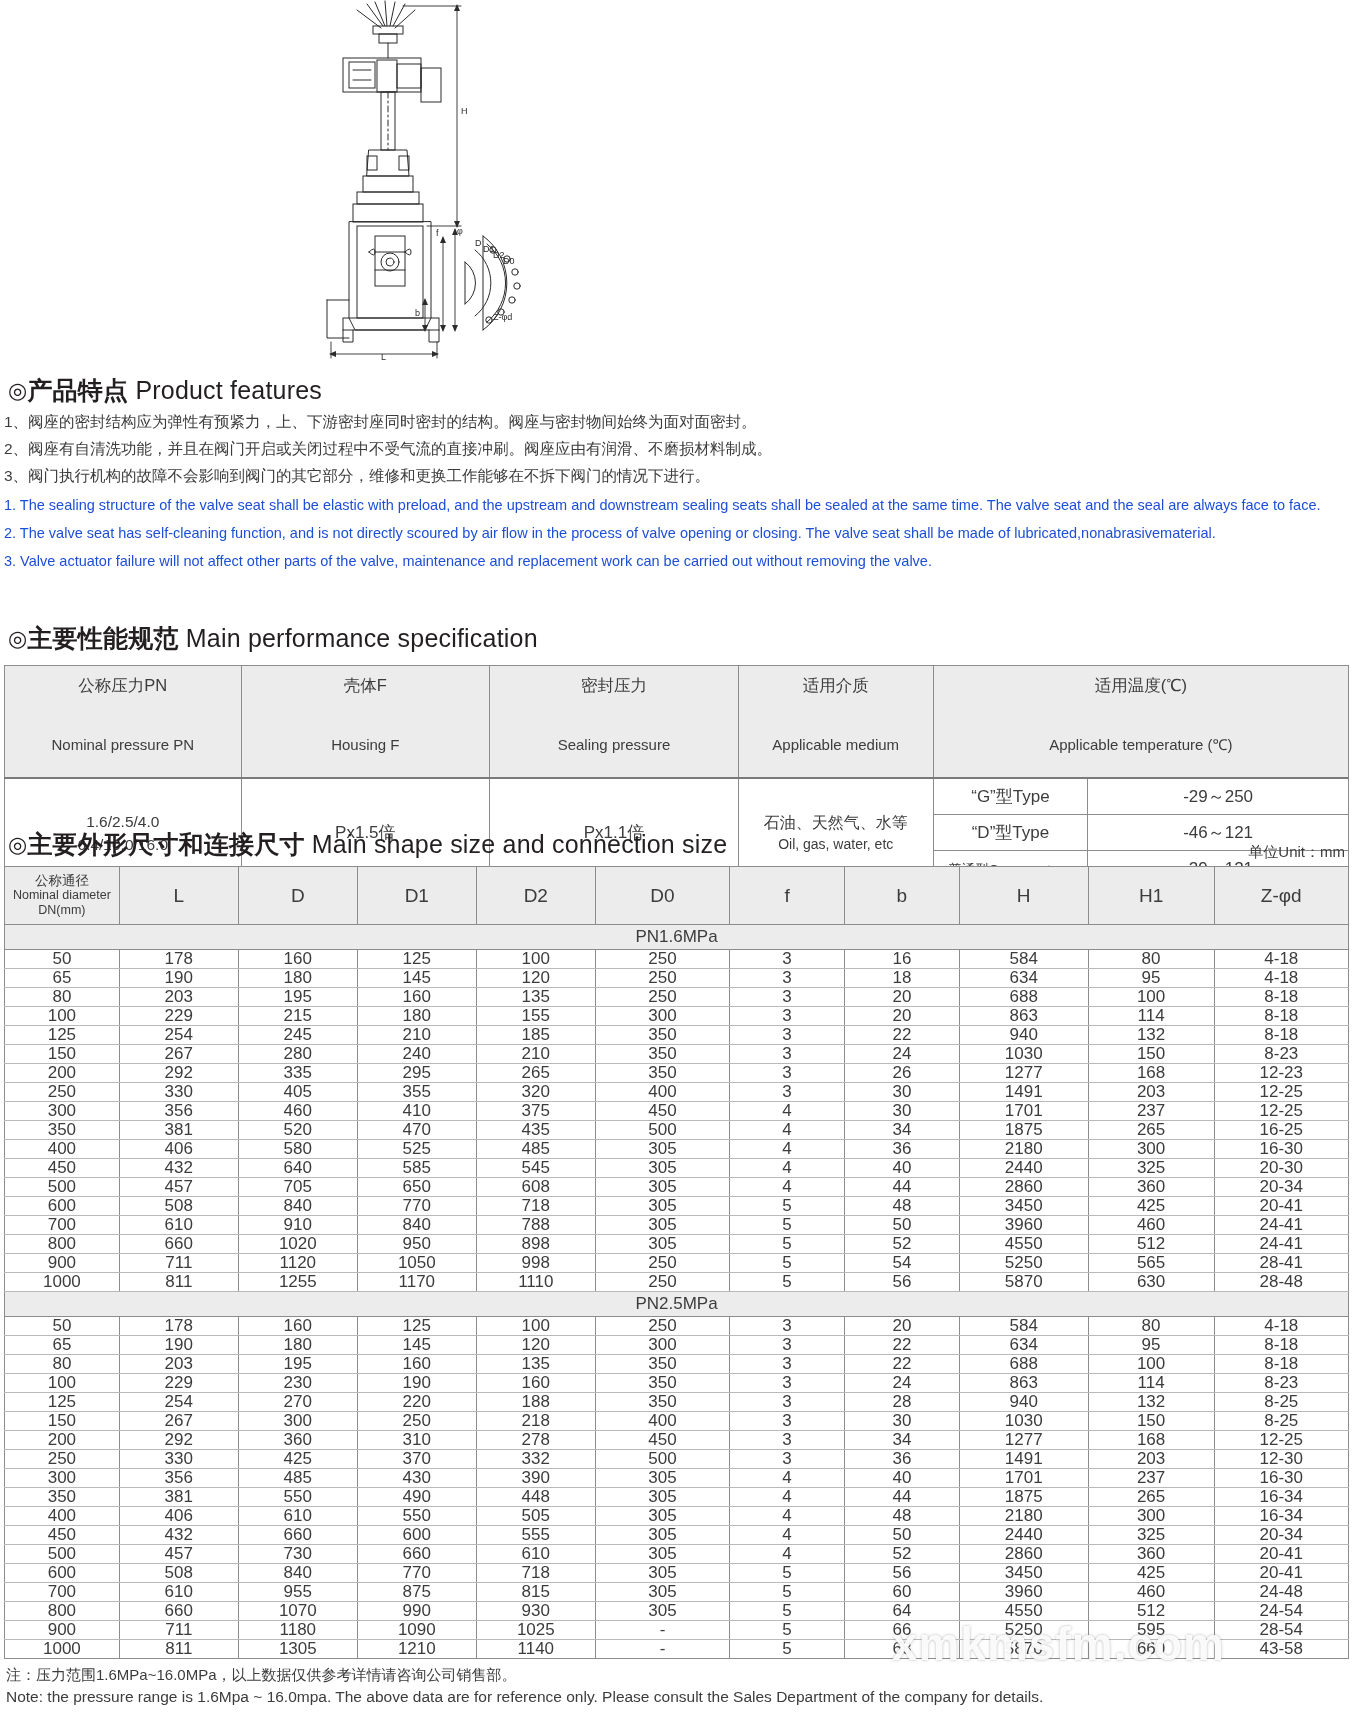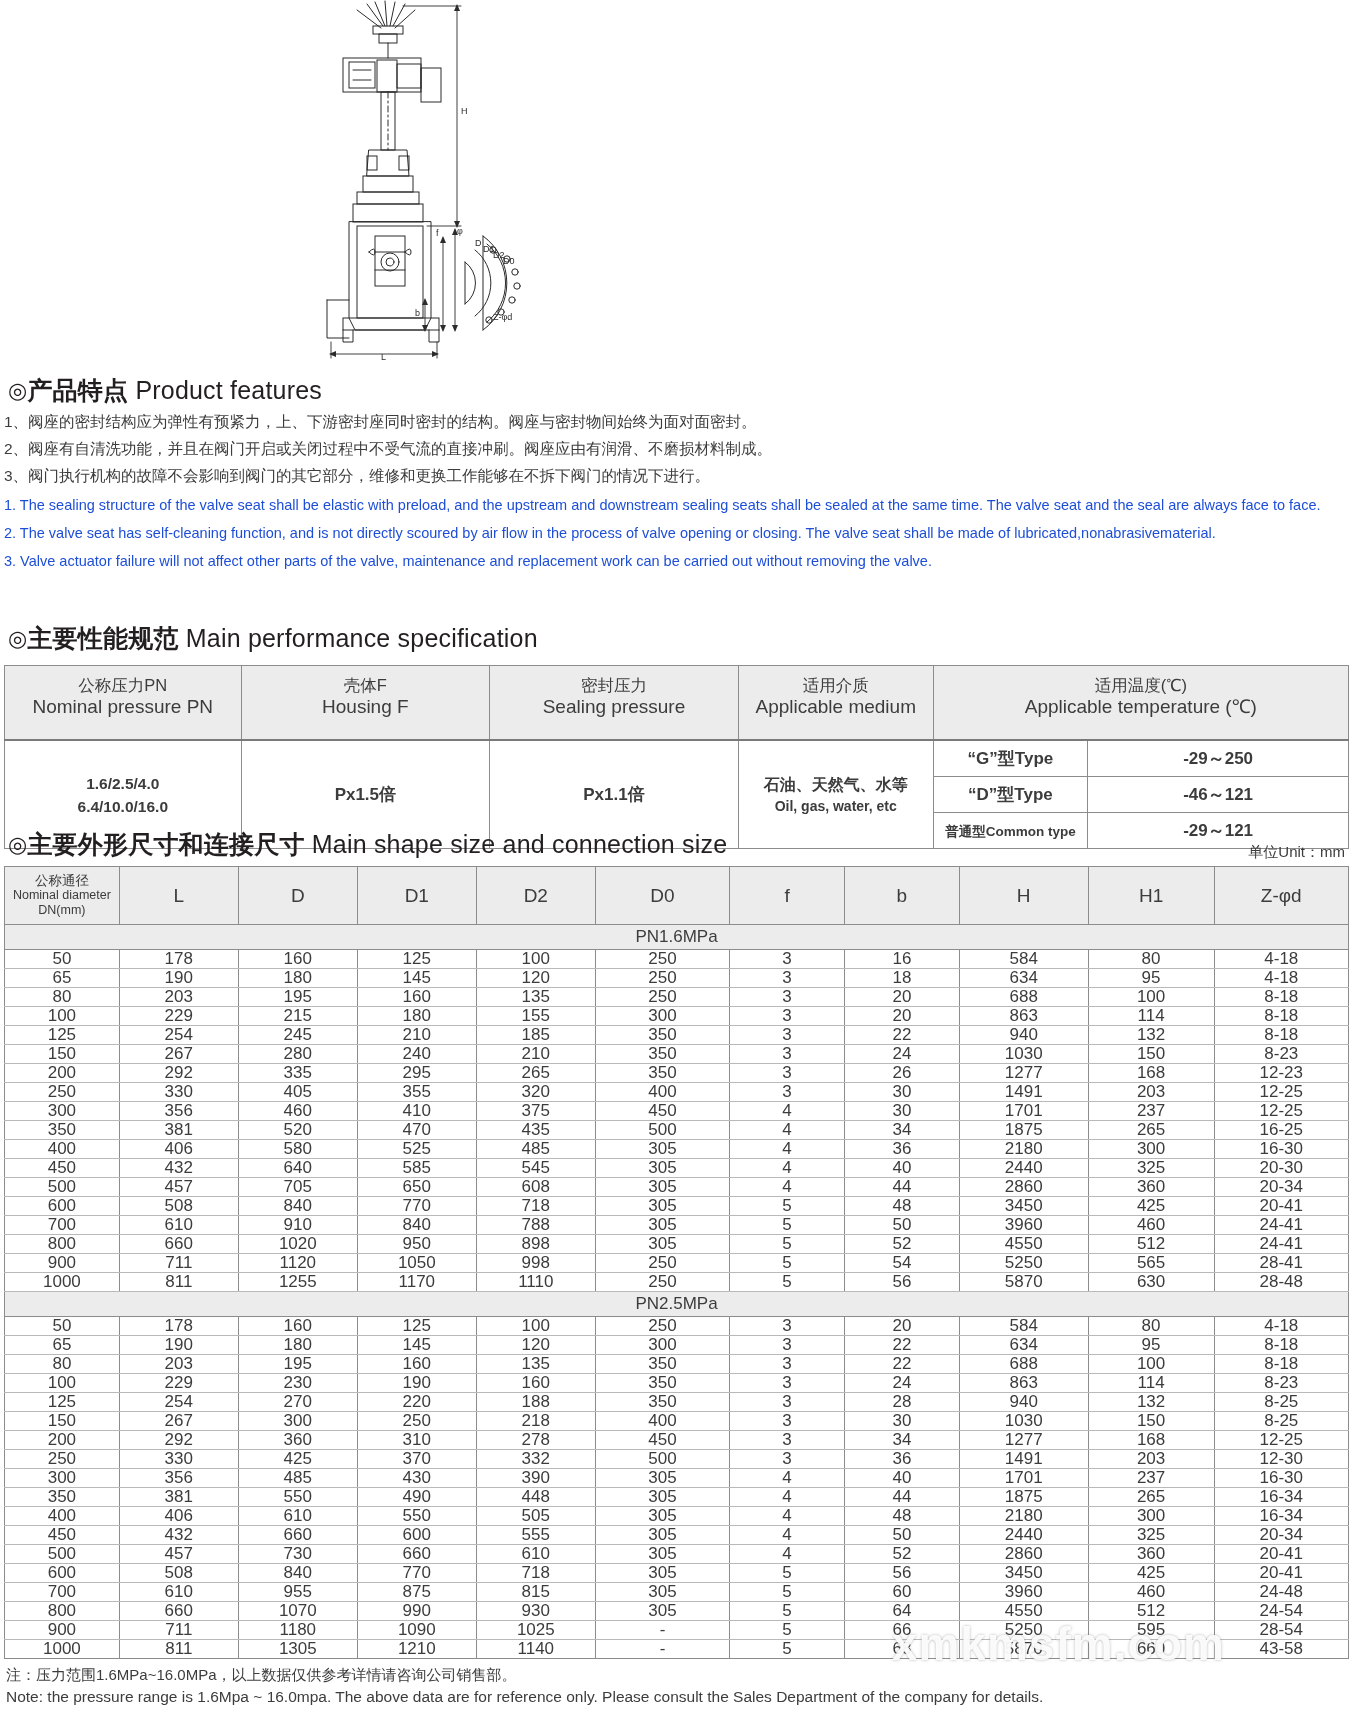--- a/index.html
+++ b/index.html
@@ -57,22 +57,22 @@
     text-align: center;
     color: #3c3c3c;
     font-weight: 400;
   }
   .spec-table thead th {
     background: #ececec;
     padding: 8px 4px 22px;
     border-bottom: 2px solid #7a7a7a;
   }
   .spec-table .h-cn { font-size: 16.5px; line-height: 22px; display: block; }
-  .spec-table .h-en { font-size: 19px; line-height: 21px; display: block; }
-  .spec-table td { font-size: 17px; padding: 6px 0; font-weight: bold; }
+  .spec-table .h-en { font-size: 15px; line-height: 21px; display: block; margin-top: 38px; }
+  .spec-table td { font-size: 17px; padding: 6px 0; }
   .spec-table td .sub { display: block; font-size: 15.5px; line-height: 23px; }
   .spec-table td .sub-cn { display: block; font-size: 16px; line-height: 23px; }
   .spec-table td .sub-en { display: block; font-size: 14px; line-height: 21px; }
   .tt-label { font-size: 15px; padding: 4px 6px; }
   .tt-label .small { font-size: 13.5px; }
   .tt-val { font-size: 16px; padding: 4px 6px; }
 
   
   .unit-note {
     position: absolute;

